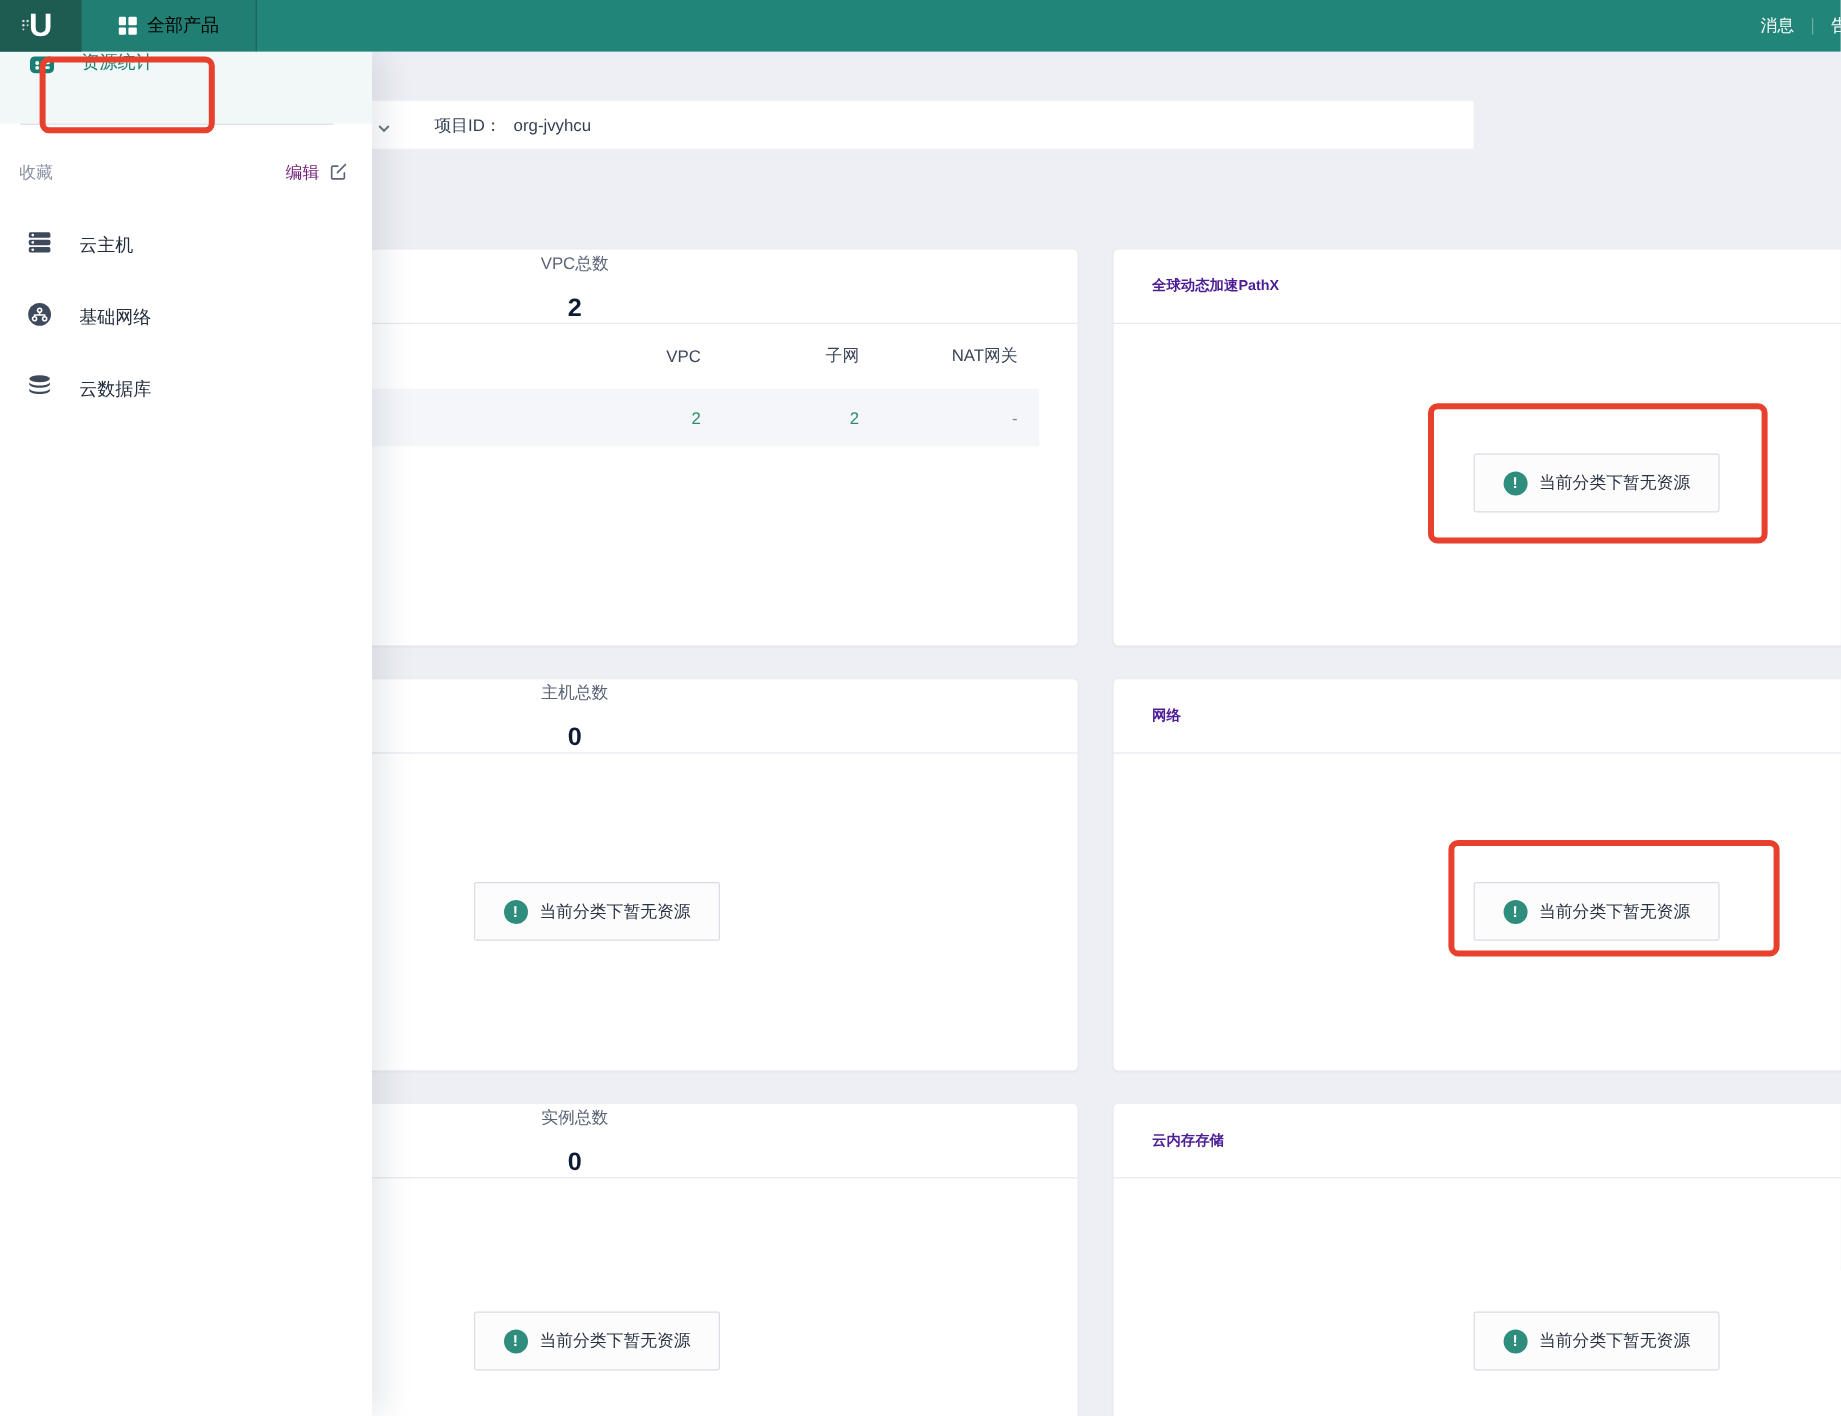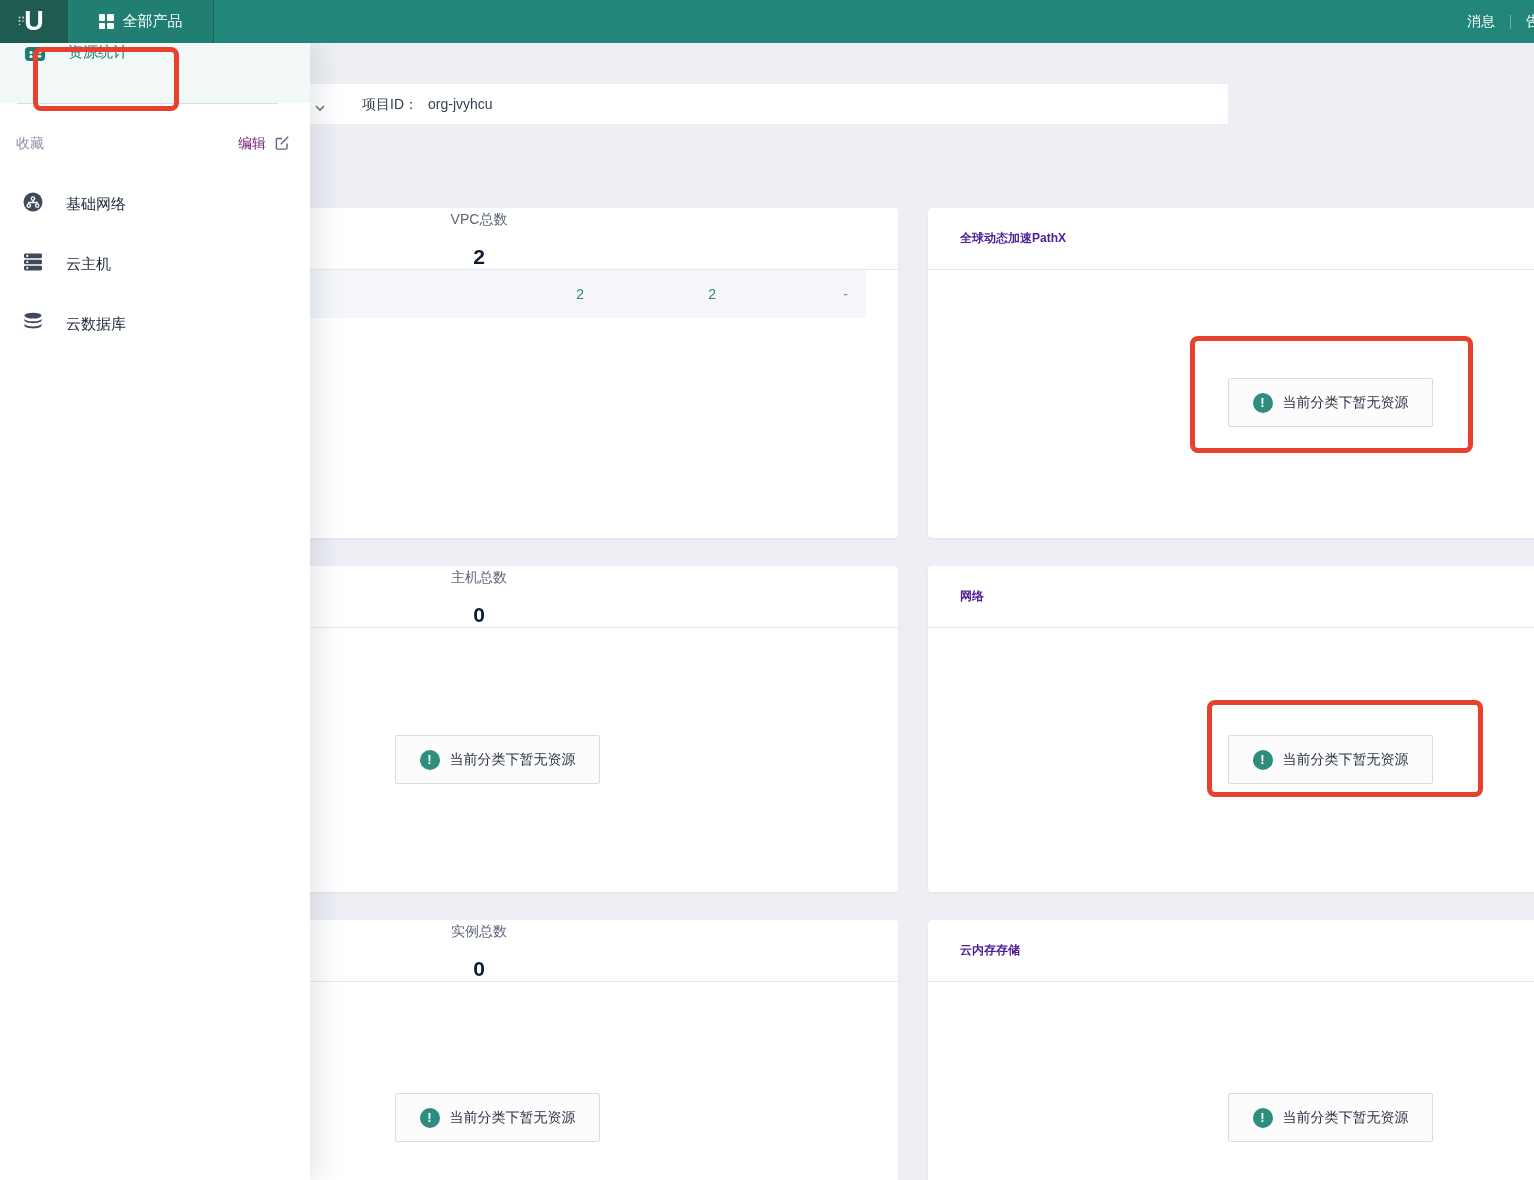--- a/index.html
+++ b/index.html
@@ -17,21 +17,21 @@
     background:#22857a; z-index:30; display:flex; align-items:stretch;
   }
   .logo-box {
     width:68px; height:43px; background:#1e5b51; color:#fff;
     display:flex; align-items:center; justify-content:center;
     font-size:27px; font-weight:bold; position:relative; cursor:pointer;
   }
   .logo-dots { position:absolute; left:18px; top:2px; }
   .menu-allproducts {
     width:146px; display:flex; align-items:center; justify-content:center;
-    gap:9px; color:#ffffff; font-size:15px; cursor:pointer;
+    gap:9px; color:#000000; font-size:15px; cursor:pointer;
     background:rgba(0,0,0,0.05); border-right:1px solid rgba(0,0,0,0.22);
   }
   .grid-icon { width:15px; height:15px; display:grid; grid-template-columns:1fr 1fr; gap:2px; }
   .grid-icon span { background:#fff; border-radius:1px; }
   .topbar-right {
     position:absolute; right:-6px; top:0; height:43px;
     display:flex; align-items:center; color:#fff; font-size:14px;
   }
   .topbar-right .tb-link { cursor:pointer; }
   .tb-divider { width:1px; height:14px; background:rgba(255,255,255,0.35); margin:0 15px; }
@@ -138,20 +138,25 @@
         </svg>
     </span>
     <span class="project-id-label">项目ID：</span>
     <span class="project-id-value">org-jvyhcu</span>
   </div>
 
   <div class="card card-vpc">
     <div class="card-head right-align">
       <span class="total-label">VPC总数</span>
       <span class="total-value">2</span>
+    </div>
+    <div class="vtable-header">
+      <span class="vt-cell h">VPC</span>
+      <span class="vt-cell h">子网</span>
+      <span class="vt-cell h">NAT网关</span>
     </div>
     <div class="vtable-row">
       <span class="vt-cell green">2</span>
       <span class="vt-cell green">2</span>
       <span class="vt-cell dash">-</span>
     </div>
   </div>
 
   <div class="card card-pathx">
     <div class="card-head">
@@ -229,50 +234,50 @@
       <span>
         <svg width="16" height="16" viewBox="0 0 16 16" fill="none" stroke="#5c6678" stroke-width="1.4">
             <path d="M13 8.5v4.6a1 1 0 0 1-1 1H3.4a1 1 0 0 1-1-1V4.5a1 1 0 0 1 1-1H8"></path>
             <path d="M6.8 9.2L14.2 1.8"></path>
           </svg>
       </span>
     </span>
   </div>
 
   <div class="panel-items">
-    <div class="panel-item">
-      <span>
-        <svg width="22" height="22" viewBox="0 0 22 22">
-            <circle cx="11" cy="11" r="9.5" fill="#3e4a5c"></circle>
-            <g stroke="#fff" stroke-width="1.3" fill="none">
-              <circle cx="11" cy="7.6" r="1.7"></circle>
-              <circle cx="6.8" cy="14.6" r="1.7"></circle>
-              <circle cx="15.2" cy="14.6" r="1.7"></circle>
-              <path d="M11 9.3v2.2M11 11.5h-4.2v1.3M11 11.5h4.2v1.3"></path>
-            </g>
-          </svg>
-      </span>
-      <span class="pi-label">基础网络</span>
-    </div>
     <div class="panel-item">
       <span>
         <svg width="22" height="22" viewBox="0 0 22 22">
             <g fill="#3e4a5c">
               <rect x="2" y="2.6" width="18" height="4.6" rx="1.4"></rect>
               <rect x="2" y="8.7" width="18" height="4.6" rx="1.4"></rect>
               <rect x="2" y="14.8" width="18" height="4.6" rx="1.4"></rect>
             </g>
             <g fill="#fff">
               <circle cx="5.3" cy="4.9" r="1.1"></circle>
               <circle cx="5.3" cy="11" r="1.1"></circle>
               <circle cx="5.3" cy="17.1" r="1.1"></circle>
             </g>
           </svg>
       </span>
       <span class="pi-label">云主机</span>
+    </div>
+    <div class="panel-item">
+      <span>
+        <svg width="22" height="22" viewBox="0 0 22 22">
+            <circle cx="11" cy="11" r="9.5" fill="#3e4a5c"></circle>
+            <g stroke="#fff" stroke-width="1.3" fill="none">
+              <circle cx="11" cy="7.6" r="1.7"></circle>
+              <circle cx="6.8" cy="14.6" r="1.7"></circle>
+              <circle cx="15.2" cy="14.6" r="1.7"></circle>
+              <path d="M11 9.3v2.2M11 11.5h-4.2v1.3M11 11.5h4.2v1.3"></path>
+            </g>
+          </svg>
+      </span>
+      <span class="pi-label">基础网络</span>
     </div>
     <div class="panel-item">
       <span>
         <svg width="22" height="22" viewBox="0 0 22 22">
             <g fill="#3e4a5c">
               <ellipse cx="11" cy="4.6" rx="8.6" ry="2.9"></ellipse>
               <path d="M2.4 7.4c0 1.6 3.8 2.9 8.6 2.9s8.6-1.3 8.6-2.9v1.9c0 1.6-3.8 2.9-8.6 2.9s-8.6-1.3-8.6-2.9z"></path>
               <path d="M2.4 12.6c0 1.6 3.8 2.9 8.6 2.9s8.6-1.3 8.6-2.9v1.9c0 1.6-3.8 2.9-8.6 2.9s-8.6-1.3-8.6-2.9z"></path>
             </g>
           </svg>

